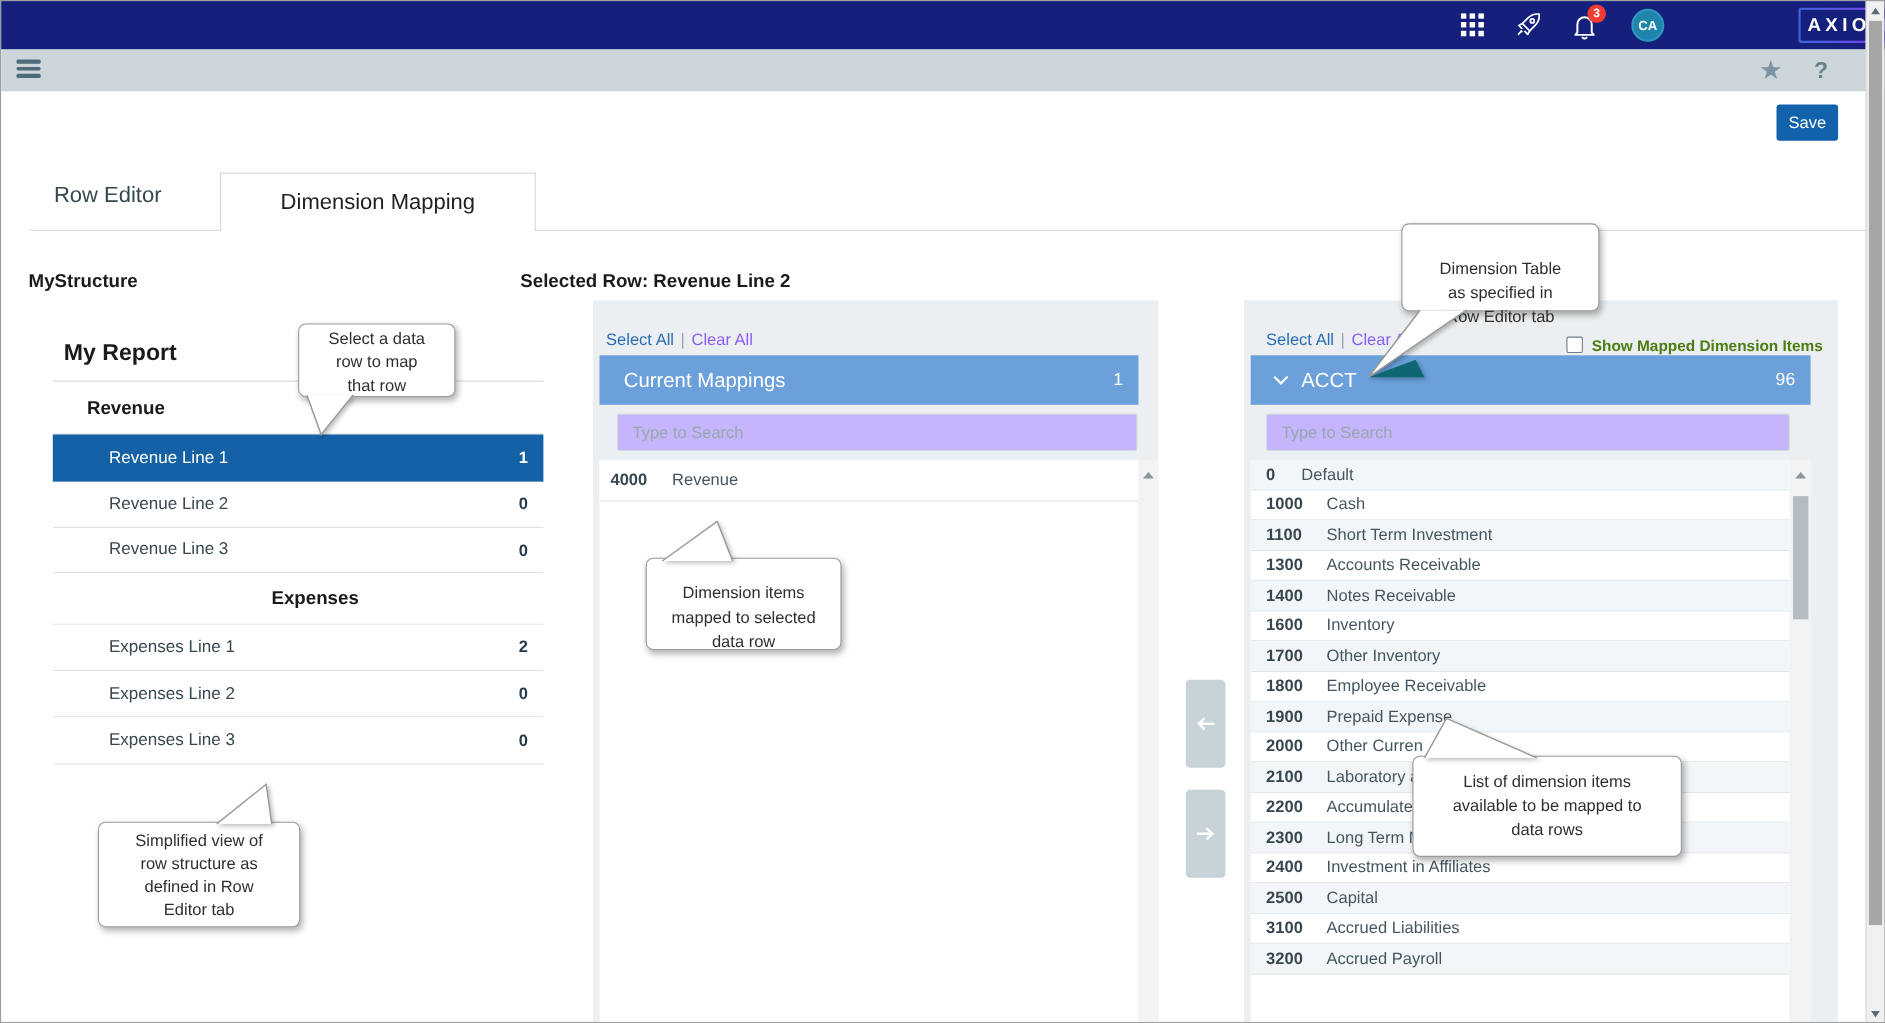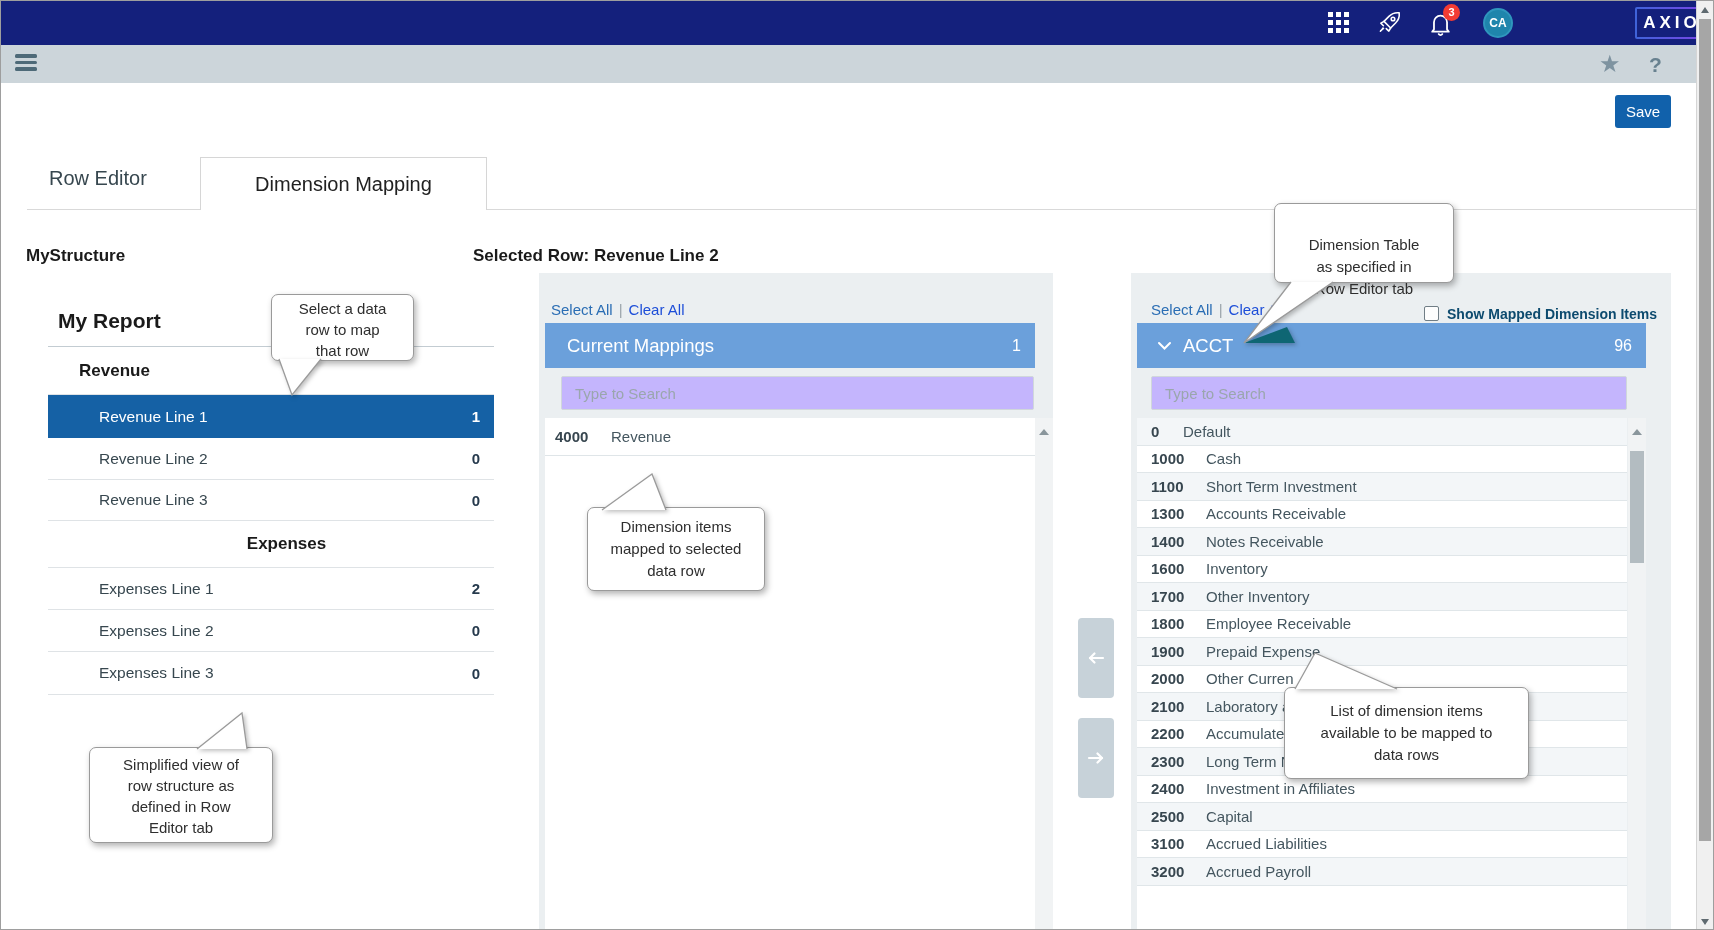--- a/index.html
+++ b/index.html
@@ -60,21 +60,21 @@
   
   .sel-row-heading { position:absolute; left:472px; top:245px; font-size:17px; font-weight:bold; color:#1a1a1a; }
 
   
   .panel { position:absolute; top:272px; height:658px; background:#ebeff1; z-index:1; }
   .panel-mid { left:538px; width:514px; }
   .panel-right { left:1130px; width:540px; }
   .links { position:absolute; top:28px; font-size:15px; }
   .links .sall { color:#2a6db4; cursor:pointer; }
   .links .sep { color:#9aa4aa; margin:0 6px; }
-  .links .call { color:#1d4ed8; cursor:pointer; }
+  .links .call { color:#8b5cf6; cursor:pointer; }
   .bluebar { position:absolute; top:50px; height:45px; background:#6ba0db; color:#fff;
              display:flex; align-items:center; }
   .bluebar .bar-title { font-size:18.5px; }
   .bluebar .bar-count { margin-left:auto; font-size:16px; padding-right:14px; }
   .search { position:absolute; top:103px; height:34px; background:#c4b5fd; border:1px solid #d0d7db;
             border-radius:2px; font-size:15px; padding-left:13px; color:#455a64; outline:none;
             font-family:Liberation Sans, sans-serif; }
   .search::placeholder { color:#9aa6ad; opacity:1; }
   .listarea { position:absolute; top:145px; height:513px; background:#fff; overflow:hidden; }
   .li-row { position:relative; height:27.5px; border-bottom:1px solid #e0e6e9; font-size:15px;
@@ -85,21 +85,21 @@
   .mid-row { position:relative; height:38px; border-bottom:1px solid #dfe5e8; font-size:15px;
              display:flex; align-items:center; cursor:pointer; background:#fff; }
   .mid-row .li-code { left:10px; }
   .mid-row .li-name { left:66px; }
   .vscroll { position:absolute; top:145px; width:18px; height:513px; background:#f1f3f4; cursor:pointer; }
   .tri-up { position:absolute; left:4px; top:11px; width:0; height:0; border-left:5px solid transparent;
             border-right:5px solid transparent; border-bottom:6px solid #8a969c; }
   .thumb { position:absolute; left:2px; width:14px; background:#b3bcc1; cursor:pointer; }
   .chk { position:absolute; top:33px; width:15px; height:15px; background:#fdfdfd;
          border:1.5px solid #707d85; border-radius:2px; cursor:pointer; }
-  .chk-label { position:absolute; top:33px; font-size:14px; font-weight:bold; color:#0c4a6e; }
+  .chk-label { position:absolute; top:33px; font-size:14px; font-weight:bold; color:#4d7c0f; }
 
   
   .xfer { position:absolute; left:1077px; width:36px; height:80px; background:#c7d2d9; border:none;
           border-radius:4px; cursor:pointer; display:flex; align-items:center; justify-content:center; z-index:5; }
 
   
   .co { position:absolute; background:#fff; border:1.3px solid #9a9a9a; border-radius:7px;
         box-shadow:2px 3px 6px rgba(0,0,0,.3); z-index:20; text-align:center; color:#2e2e2e;
         font-size:15px; }
   .co div { line-height:21px; }
@@ -345,21 +345,21 @@
     <div style="line-height:22px;">as specified in</div>
     <div style="line-height:22px;">Row Editor tab</div>
   </div>
   <svg class="co-tail" style="left:1238px; top:280px;" width="100" height="66">
     <polygon points="5,62 48,46 56,62" fill="#0e6673"></polygon>
     <polygon points="52,1 94,1 5,62" fill="#fff"></polygon>
     <path d="M52,1 L5,62 L94,1" fill="none" stroke="#9a9a9a" stroke-width="1.3"></path>
   </svg>
 
   <div class="co" style="left:586px; top:506px; width:178px; height:84px; padding-top:8px;">
-    <div style="line-height:22px;">Dimension items</div>
+    <div style="line-height:22px;margin-top:13px;">Dimension items</div>
     <div style="line-height:22px;">mapped to selected</div>
     <div style="line-height:22px;">data row</div>
   </div>
   <svg class="co-tail" style="left:594px; top:472px;" width="82" height="38">
     <polygon points="7,37 71,37 57,1" fill="#fff"></polygon>
     <path d="M7,37 L57,1 L71,37" fill="none" stroke="#9a9a9a" stroke-width="1.3"></path>
   </svg>
 
   <div class="co" style="left:1283px; top:686px; width:245px; height:92px; padding-top:12px;">
     <div style="line-height:22px;">List of dimension items</div>

